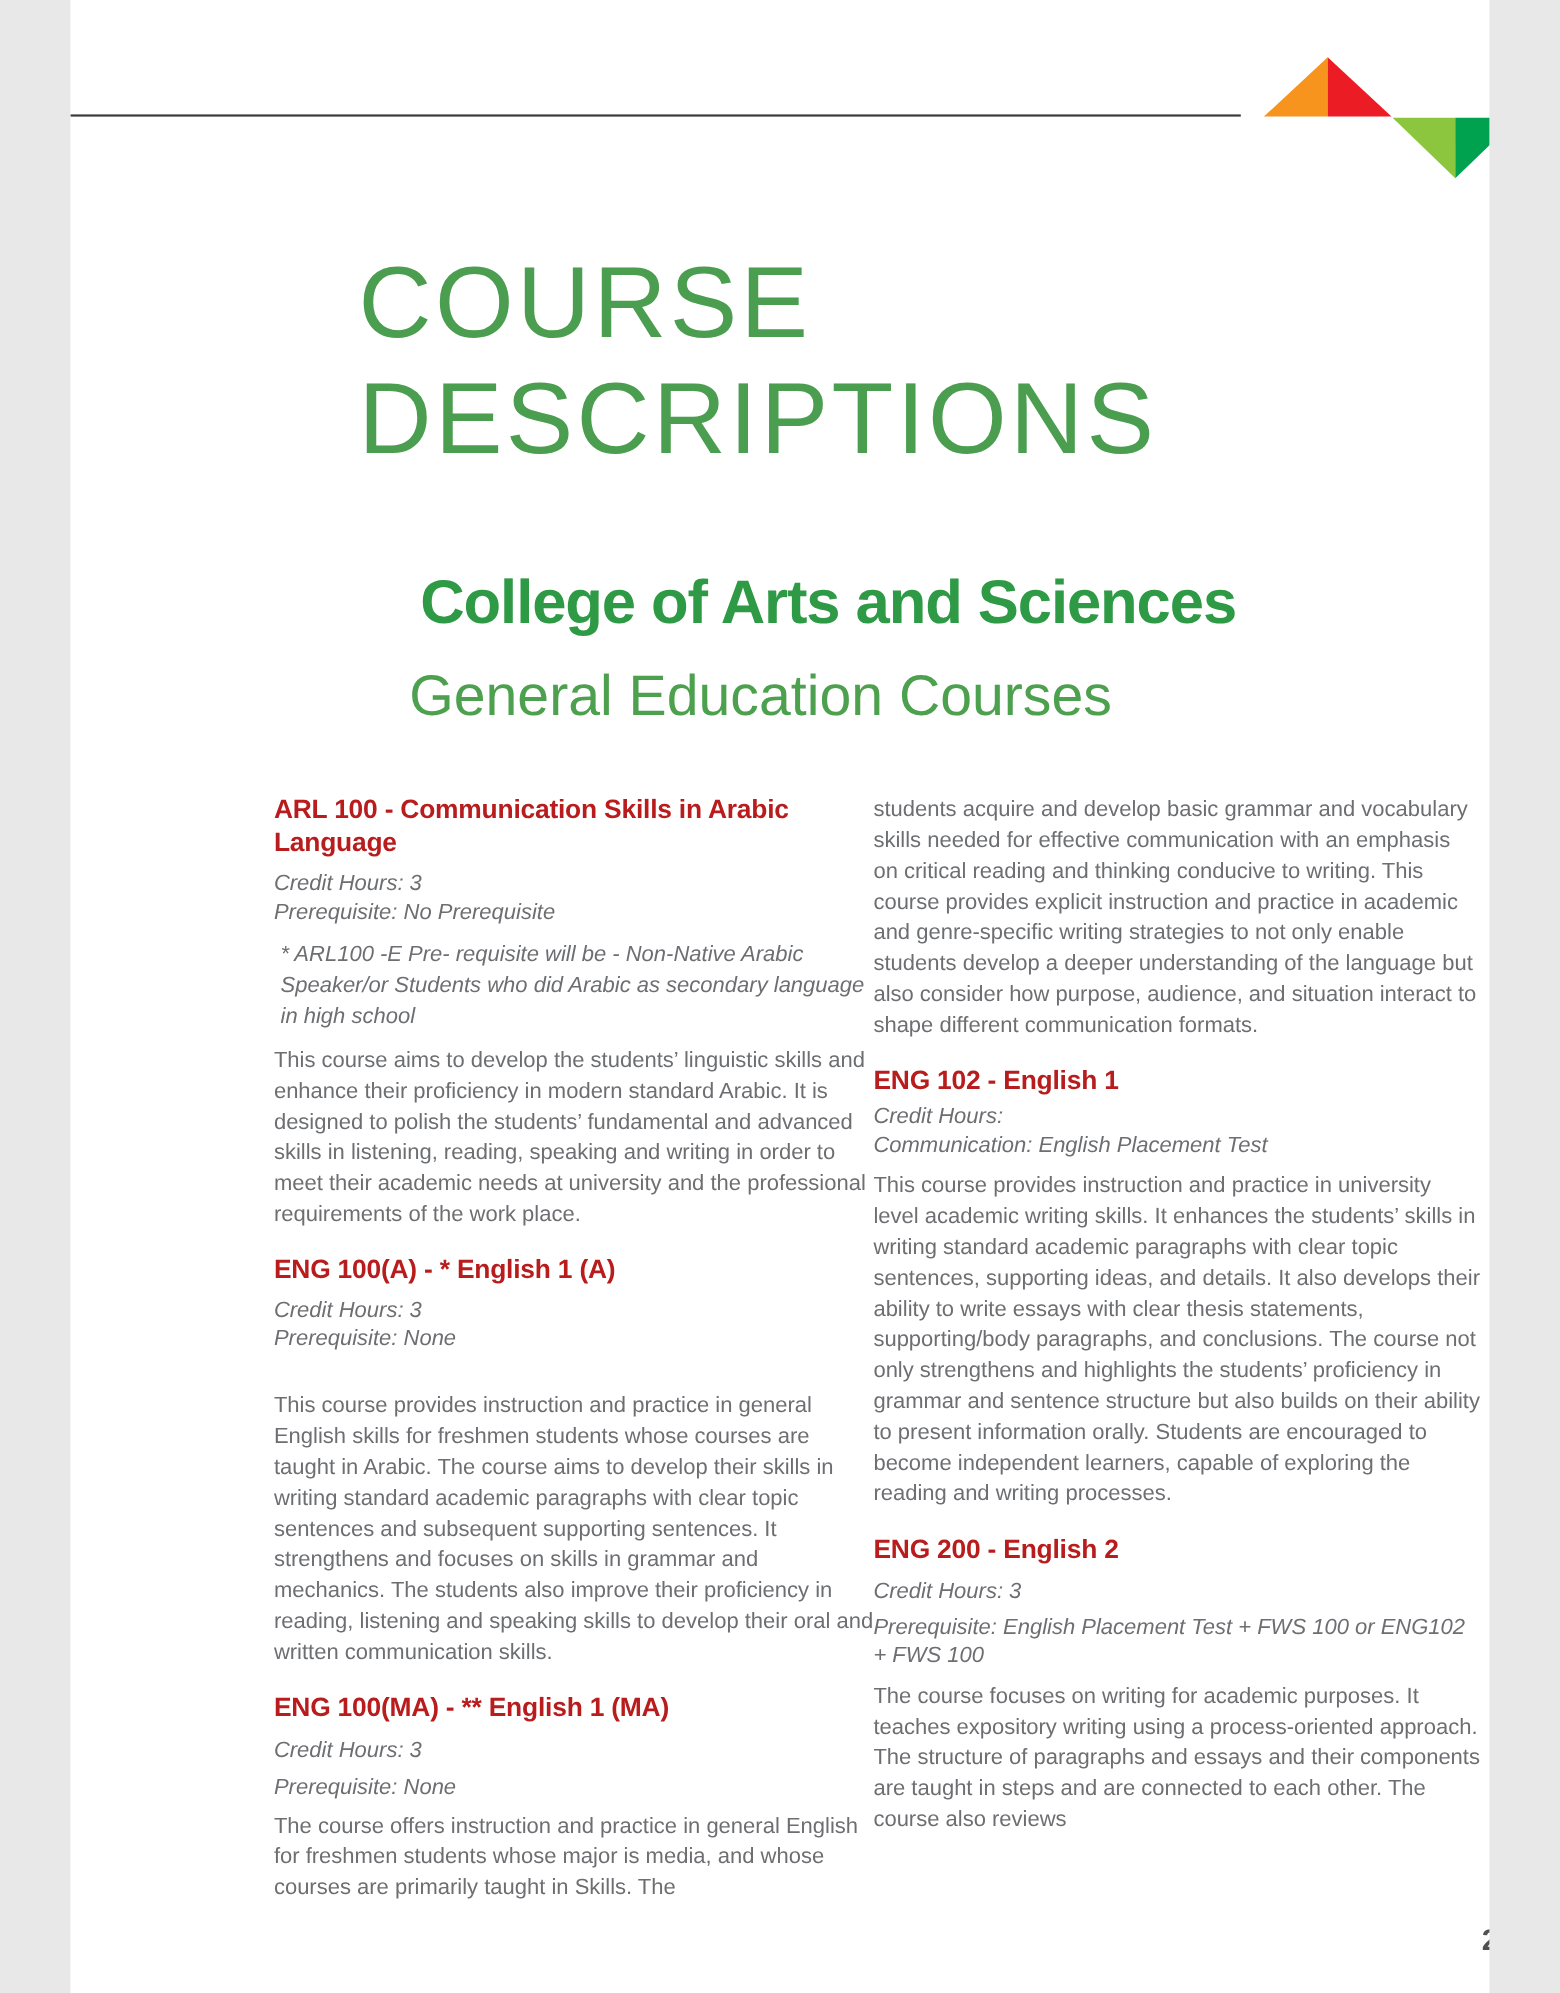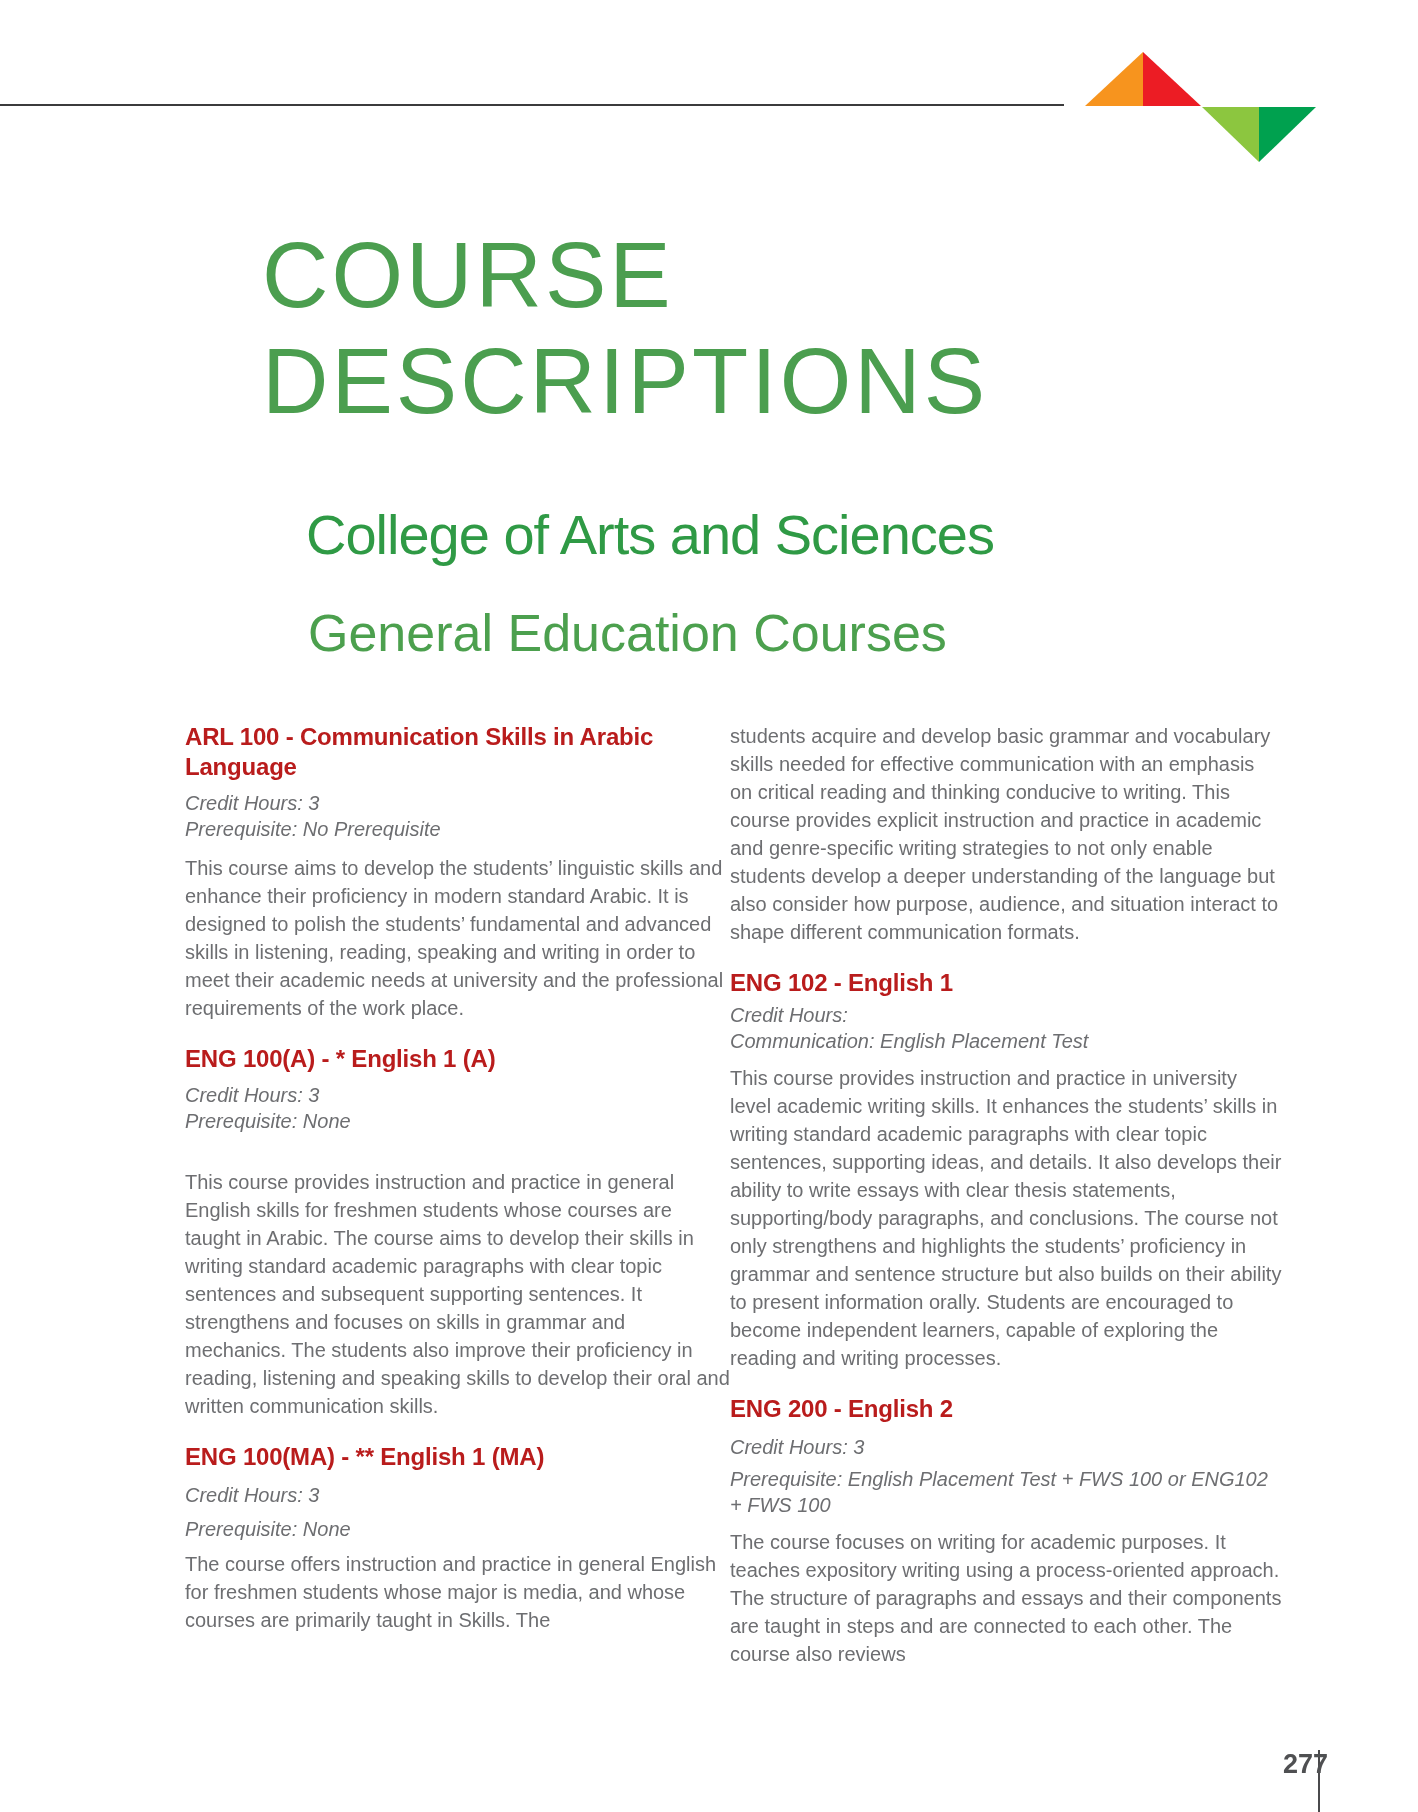--- a/index.html
+++ b/index.html
@@ -1,18 +1,18 @@
 <!DOCTYPE html>
 <html><head>
 <meta charset="utf-8">
 <style>
   html,body { margin:0; padding:0; background:#e8e8e8; }
   .page {
     position:relative;
-    width:1418px; height:1812px;
+    width:1290px; height:1812px;
     margin:0 auto;
     background:#ffffff;
     font-family:"Liberation Sans", sans-serif;
     overflow:hidden;
   }
 
   
   .top-rule {
     position:absolute; left:0; top:104px;
     width:1064px; height:2px;
@@ -27,23 +27,23 @@
   .main-title {
     position:absolute; left:262px; top:222px;
     margin:0;
     font-size:92px; line-height:106px;
     font-weight:300;
     letter-spacing:3px;
     color:#4b9e4f;
   }
   .college-heading {
     position:absolute; left:306px; top:504px;
-    margin:0;
+    margin:12px;
     font-size:56px; line-height:62px;
-    font-weight:400;
+    font-weight:700;
     letter-spacing:-1px;
     color:#2f9a45;
   }
   .section-heading {
     position:absolute; left:308px; top:604px;
     margin:0;
     font-size:52px; line-height:58px;
     font-weight:400;
     color:#4ca04e;
   }
@@ -120,20 +120,21 @@
 
   <h2 class="college-heading">College of Arts and Sciences</h2>
 
   <h2 class="section-heading">General Education Courses</h2>
 
   <div class="col col-left">
 
     <h3 class="course-title mb8">ARL 100 - Communication Skills in Arabic Language</h3>
     <p class="meta">Credit Hours: 3</p>
     <p class="meta mb12">Prerequisite: No Prerequisite</p>
+    <p class="note mb12">* ARL100 -E Pre- requisite will be - Non-Native Arabic Speaker/or Students who did Arabic as secondary language in high school</p>
     <p class="body-text mb22">This course aims to develop the students’ linguistic skills and enhance their proficiency in modern standard Arabic. It is designed to polish the students’ fundamental and advanced skills in listening, reading, speaking and writing in order to meet their academic needs at university and the professional requirements of the work place.</p>
 
     <h3 class="course-title mb8">ENG 100(A) - * English 1 (A)</h3>
     <p class="meta">Credit Hours: 3</p>
     <p class="meta mb34">Prerequisite: None</p>
     <p class="body-text mb22">This course provides instruction and practice in general English skills for freshmen students whose courses are taught in Arabic. The course aims to develop their skills in writing standard academic paragraphs with clear topic sentences and subsequent supporting sentences. It strengthens and focuses on skills in grammar and mechanics. The students also improve their proficiency in reading, listening and speaking skills to develop their oral and written communication skills.</p>
 
     <h3 class="course-title mb10">ENG 100(MA) - ** English 1 (MA)</h3>
     <p class="meta mb8">Credit Hours: 3</p>
     <p class="meta mb8">Prerequisite: None</p>

